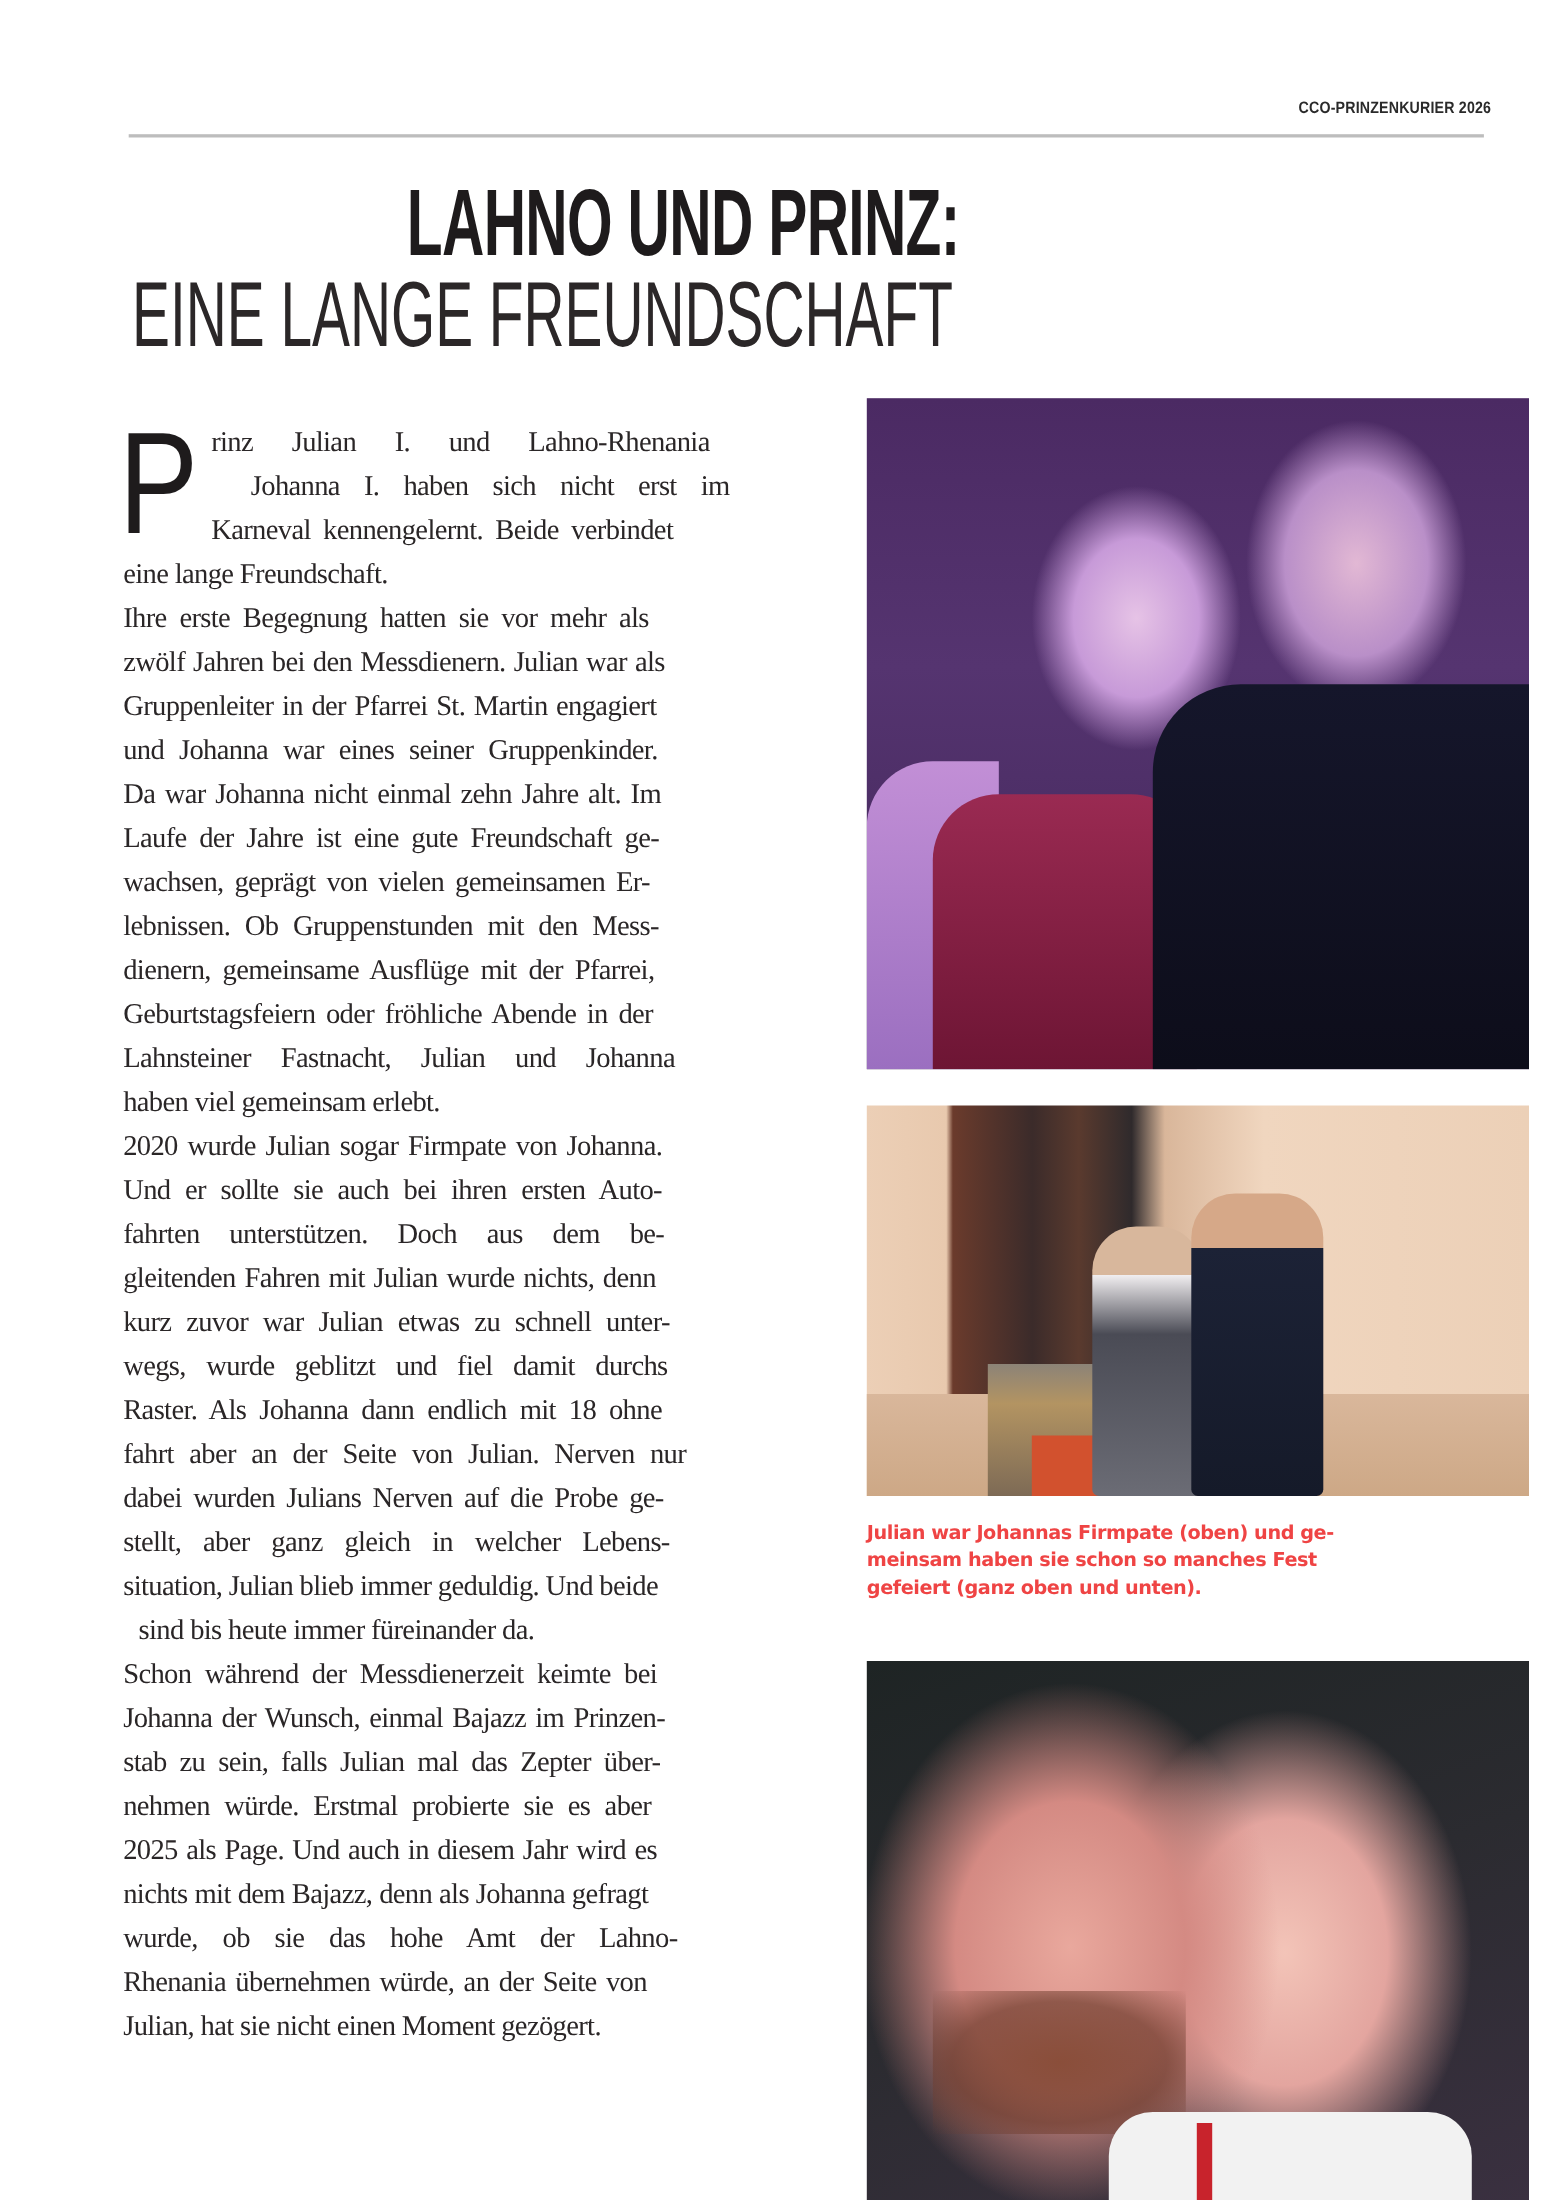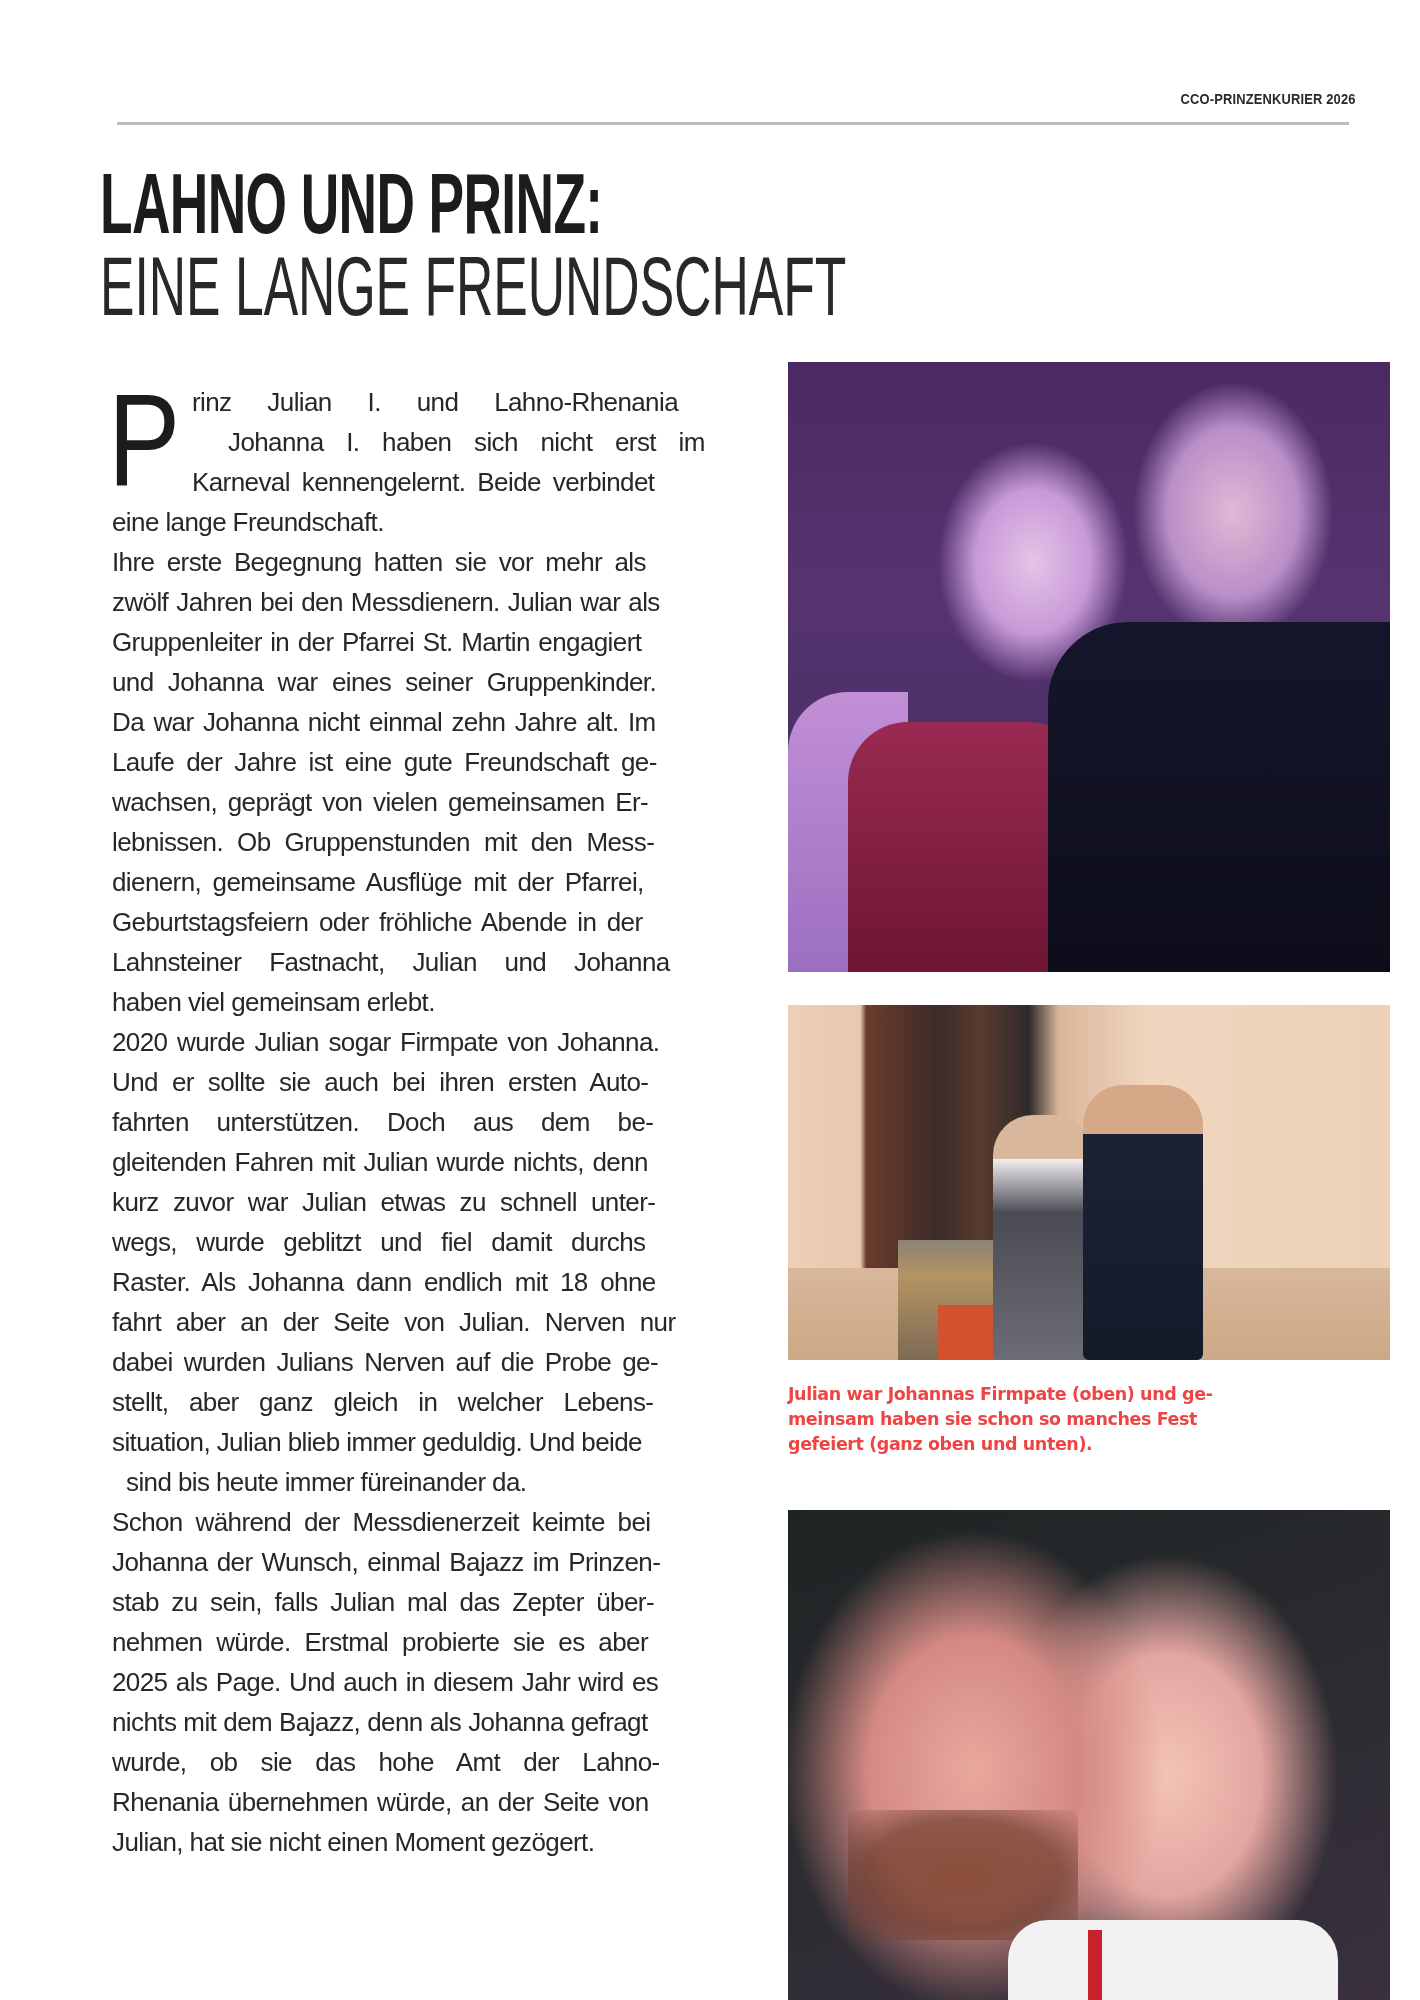--- a/index.html
+++ b/index.html
@@ -1,24 +1,24 @@
 <!DOCTYPE html>
 <html><head>
 <meta charset="utf-8">
 <style>
   html, body { margin:0; padding:0; background:#ffffff; }
   body { width:1420px; height:2000px; position:relative; overflow:hidden; font-family:"DejaVu Sans", sans-serif; color:#231f20; }
   .running-head { position:absolute; top:90px; right:64px; font-family:"Liberation Sans", sans-serif; font-weight:bold; font-size:15px; letter-spacing:0.2px; color:#2a2a2a; transform:scaleX(0.86); transform-origin:right center; }
   .rule { position:absolute; left:117px; top:122px; width:1232px; height:3px; background:#bdbdbd; }
-  .title { position:absolute; left:100px; top:160px; }
+  .title { position:absolute; left:120px; top:160px;text-align:right; }
   .title-line { display:block; white-space:nowrap; transform-origin:left top; font-family:"Liberation Sans", sans-serif; color:#1e1b1c; }
   .title-bold { font-weight:bold; font-size:86px; line-height:86px; transform:scaleX(0.62); letter-spacing:-1px; }
   .title-light { font-weight:normal; font-size:84px; line-height:84px; transform:scaleX(0.615); margin-top:-2px; -webkit-text-stroke:0; color:#2b2728; }
   .article { position:absolute; left:112px; top:382px; width:606px; }
-  .line { display:block; height:40px; line-height:40px; font-size:26px; text-align:justify; text-align-last:justify; white-space:nowrap; font-family:Liberation Sans, sans-serif; color:#2a2627; letter-spacing:-0.6px; word-spacing:0px; }
+  .line { display:block; height:40px; line-height:40px; font-size:26px; text-align:justify; text-align-last:justify; white-space:nowrap; font-family:Liberation Serif, serif; color:#2a2627; letter-spacing:-0.6px; word-spacing:0px; }
   .line.end { text-align-last:left; }
   .line.indent { margin-left:80px; }
   .line .fit { display:inline-block; width:100%; transform-origin:left center; }
   .dropcap { position:absolute; left:-4px; top:-8px; font-family:"Liberation Sans", sans-serif; font-size:132px; line-height:132px; color:#1e1b1c; transform:scaleX(0.82); transform-origin:left top; font-weight:normal; }
   .photo { position:absolute; left:788px; width:602px; overflow:hidden; }
   .photo-1 { top:362px; height:610px; background:
       radial-gradient(ellipse 95px 120px at 245px 200px, #e6c3e6 0%, #c79ad8 60%, rgba(0,0,0,0) 100%),
       radial-gradient(ellipse 100px 130px at 445px 150px, #e2b8d4 0%, #b98fc8 65%, rgba(0,0,0,0) 100%),
       linear-gradient(180deg, #4b2a63 0%, #553470 40%, #3f2556 100%); }
   .photo-1 .dress { position:absolute; left:60px; top:360px; width:240px; height:250px; background:linear-gradient(180deg,#9a2a52 0%,#6d1534 100%); border-radius:60px 60px 0 0; }

